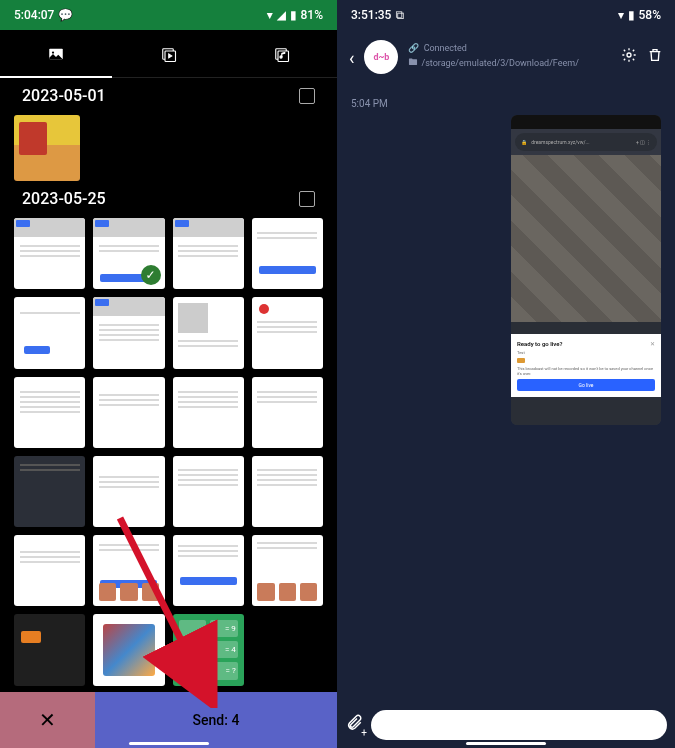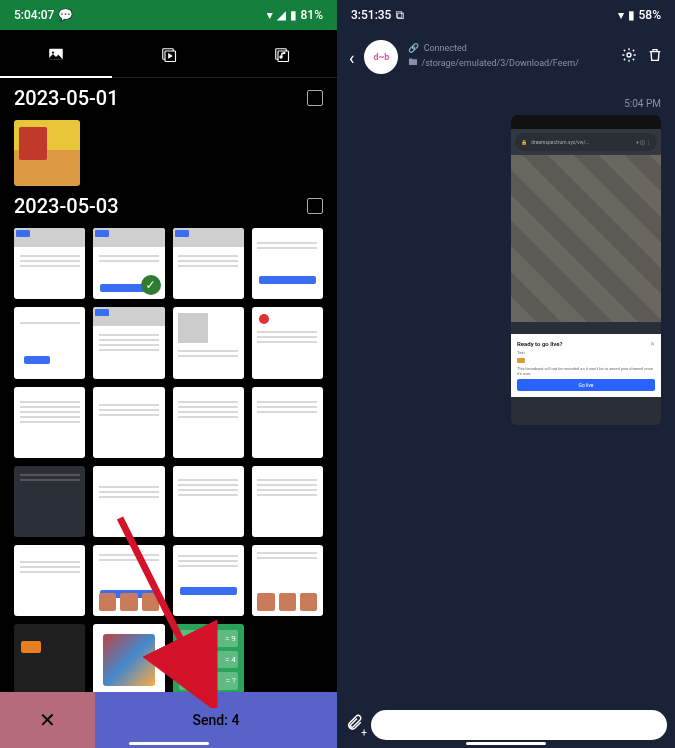--- a/index.html
+++ b/index.html
@@ -16,21 +16,21 @@
   .status { height: 30px; display: flex; justify-content: space-between; align-items: center; padding: 0 14px; color: #fff; font-size: 12px; font-weight: 500; background: #15803d; }
   .status-l, .status-r { display: flex; align-items: center; gap: 4px; }
 
   
   .tabs { height: 48px; display: flex; border-bottom: 1px solid #222; }
   .tab { flex: 1; display: flex; align-items: center; justify-content: center; position: relative; }
   .tab svg { width: 18px; height: 18px; }
   .tab.active::after { content: ""; position: absolute; left: 0; right: 0; bottom: -1px; height: 2px; background: #fff; }
 
   .scroll { position: absolute; top: 78px; left: 0; right: 0; bottom: 56px; overflow: hidden; padding: 0 14px; }
-  .section-h { display: flex; justify-content: space-between; align-items: center; color: #fff; font-size: 20px; font-weight: 500; margin: 8px 0 10px; }
+  .section-h { display: flex; justify-content: space-between; align-items: center; color: #fff; font-size: 16px; font-weight: 500; margin: 8px 8px 10px; }
   .cbox { width: 16px; height: 16px; border: 1.5px solid #aaa; border-radius: 2px; }
 
   .grid { display: grid; grid-template-columns: repeat(4, 1fr); gap: 8px; }
   .thumb { aspect-ratio: 1/1; background: #fff; border-radius: 3px; position: relative; overflow: hidden; }
   .first-grid { grid-template-columns: repeat(4, 1fr); }
   .first-grid .thumb { width: 66px; }
 
   .check { position: absolute; right: 4px; bottom: 4px; width: 20px; height: 20px; background: #2e7d32; border-radius: 50%; color: #fff; display: flex; align-items: center; justify-content: center; font-size: 12px; }
   .gray-top::before { content:""; position:absolute; top:0; left:0; right:0; height:26%; background:#cfcfcf; }
   .blue-chip::after { content:""; position:absolute; top:2px; left:2px; width:14px; height:7px; background:#3a6ef0; border-radius:1px; }
@@ -54,21 +54,21 @@
   
   .r-head { display:flex; align-items:center; gap:10px; padding:10px 12px; background:#1a2238; }
   .back { color:#fff; font-size:18px; }
   .avatar { width:34px; height:34px; border-radius:50%; background:#fff; color:#d5a; font-size:9px; font-weight:bold; display:flex; align-items:center; justify-content:center; }
   .r-title { flex:1; display:flex; flex-direction:column; gap:2px; }
   .r-title .n { color:#fff; font-size:13px; font-weight:500; }
   .r-title .s { color:#8891ac; font-size:9px; display:flex; align-items:center; gap:4px; }
   .r-actions { display:flex; gap:10px; color:#fff; }
 
   .chat { position:absolute; top:88px; left:0; right:0; bottom:48px; padding:10px 14px; }
-  .time { text-align:right; color:#8891ac; font-size:10px; margin-bottom:6px; }
+  .time { text-align:left; color:#8891ac; font-size:10px; margin-bottom:6px; }
   .msg-img { margin-left:auto; width:150px; height:310px; background:#333742; border-radius:6px; overflow:hidden; display:flex; flex-direction:column; }
   .mi-status { height:14px; background:#111; }
   .mi-url { height:18px; background:#2a2e36; margin:4px; border-radius:9px; display:flex; align-items:center; padding:0 6px; font-size:5px; color:#aaa; gap:4px; }
   .mi-tile { flex:1; background:repeating-linear-gradient(45deg,#6a6660 0 18px,#5d5954 18px 36px); }
   .mi-panel { background:#fff; padding:6px; display:flex; flex-direction:column; gap:3px; }
   .mi-panel .ttl { font-size:6px; font-weight:600; color:#111; }
   .mi-panel .sub { font-size:4px; color:#666; }
   .mi-panel .red { width:8px; height:5px; background:#d93; border-radius:1px; }
   .mi-panel .go { height:12px; background:#2962ff; border-radius:2px; color:#fff; font-size:5px; display:flex; align-items:center; justify-content:center; }
   .mi-foot { height:28px; background:#2a2e36; }
@@ -127,21 +127,21 @@
   <div class="scroll">
     <div class="section-h">
       <span>2023-05-01</span>
       <span class="cbox"></span>
     </div>
     <div class="grid first-grid">
       <div class="thumb tn1"></div>
     </div>
 
     <div class="section-h">
-      <span>2023-05-03</span>
+      <span>2023-05-25</span>
       <span class="cbox"></span>
     </div>
     <div class="grid">
       <div class="thumb gray-top blue-chip">
           <div class="text-lines">
             <i></i>
             <i></i>
             <i></i>
           </div>
         </div>

